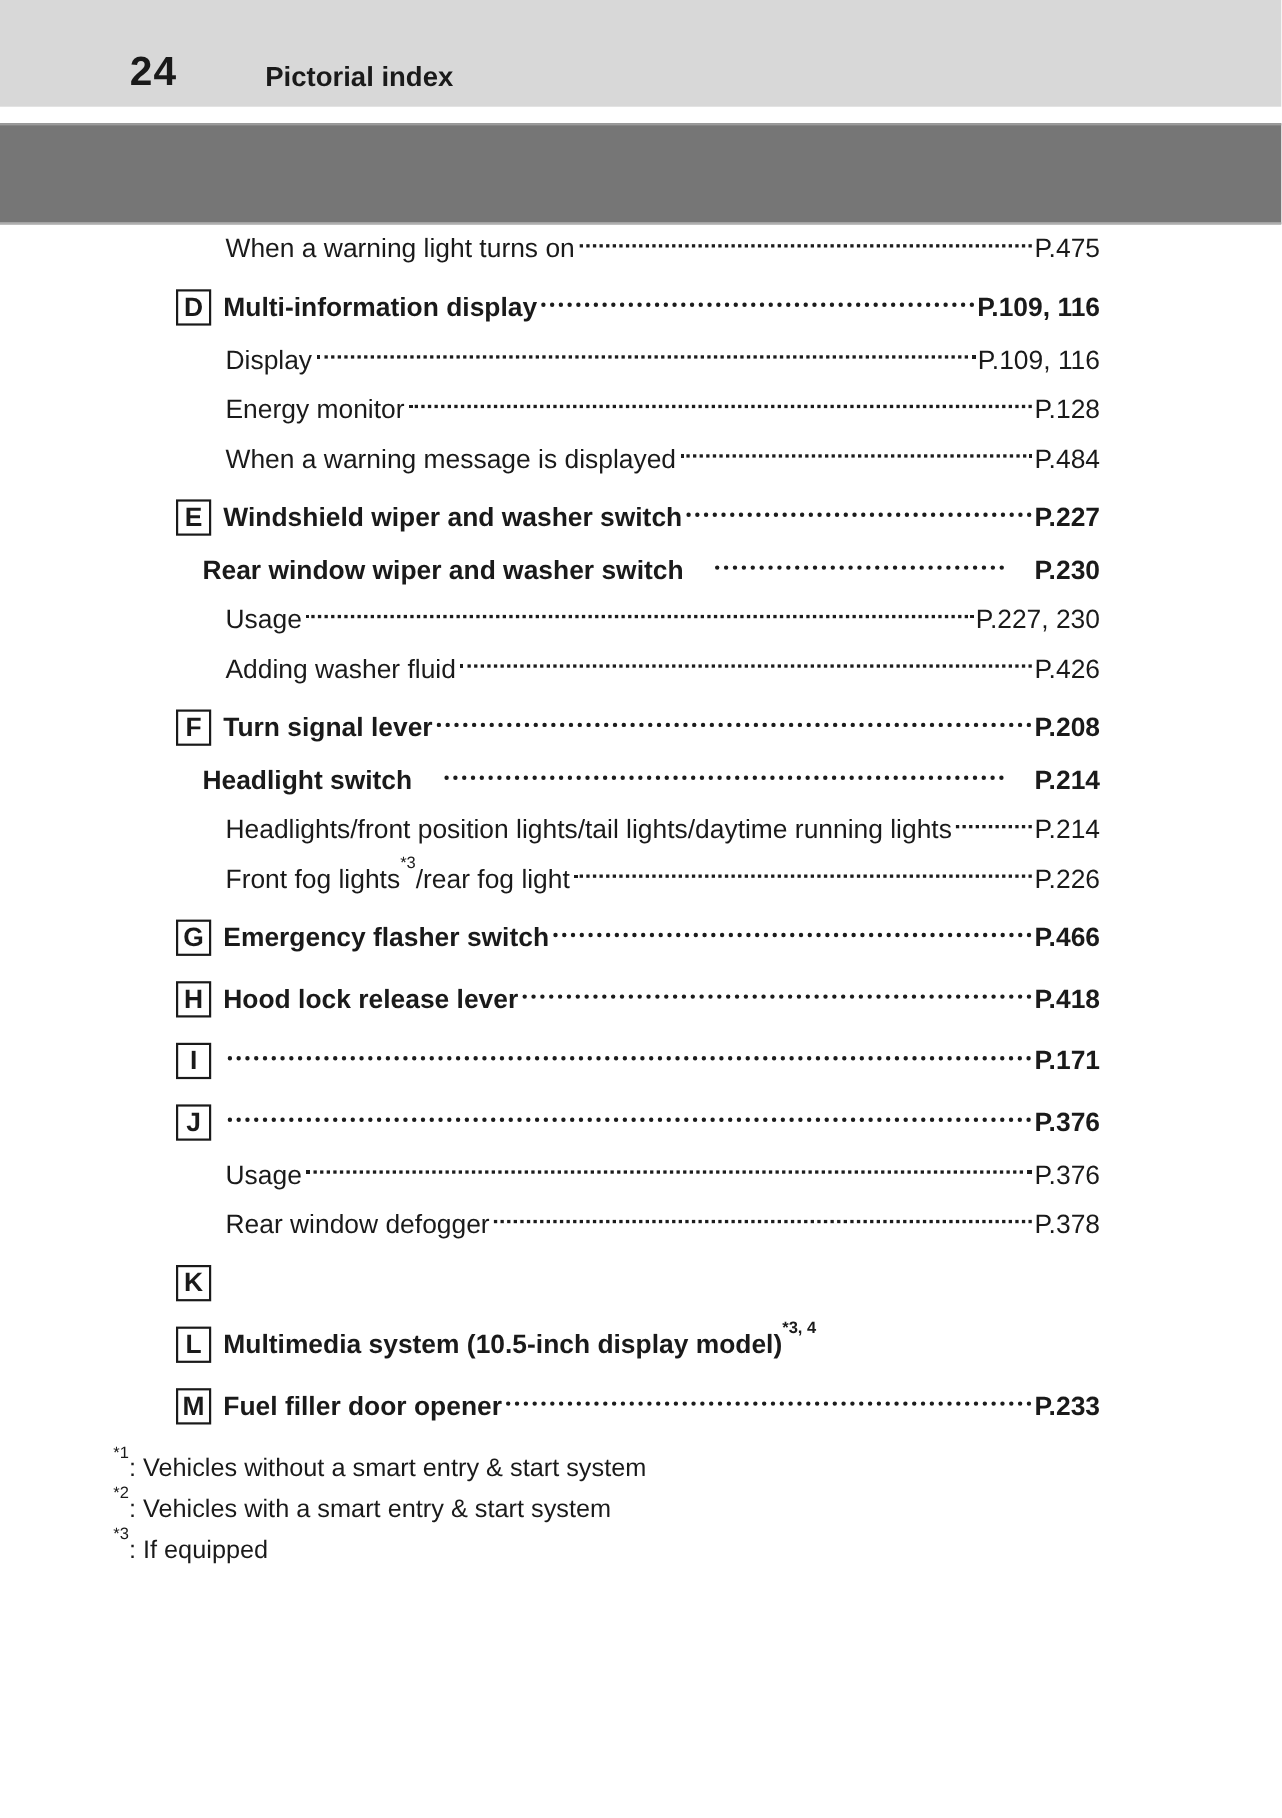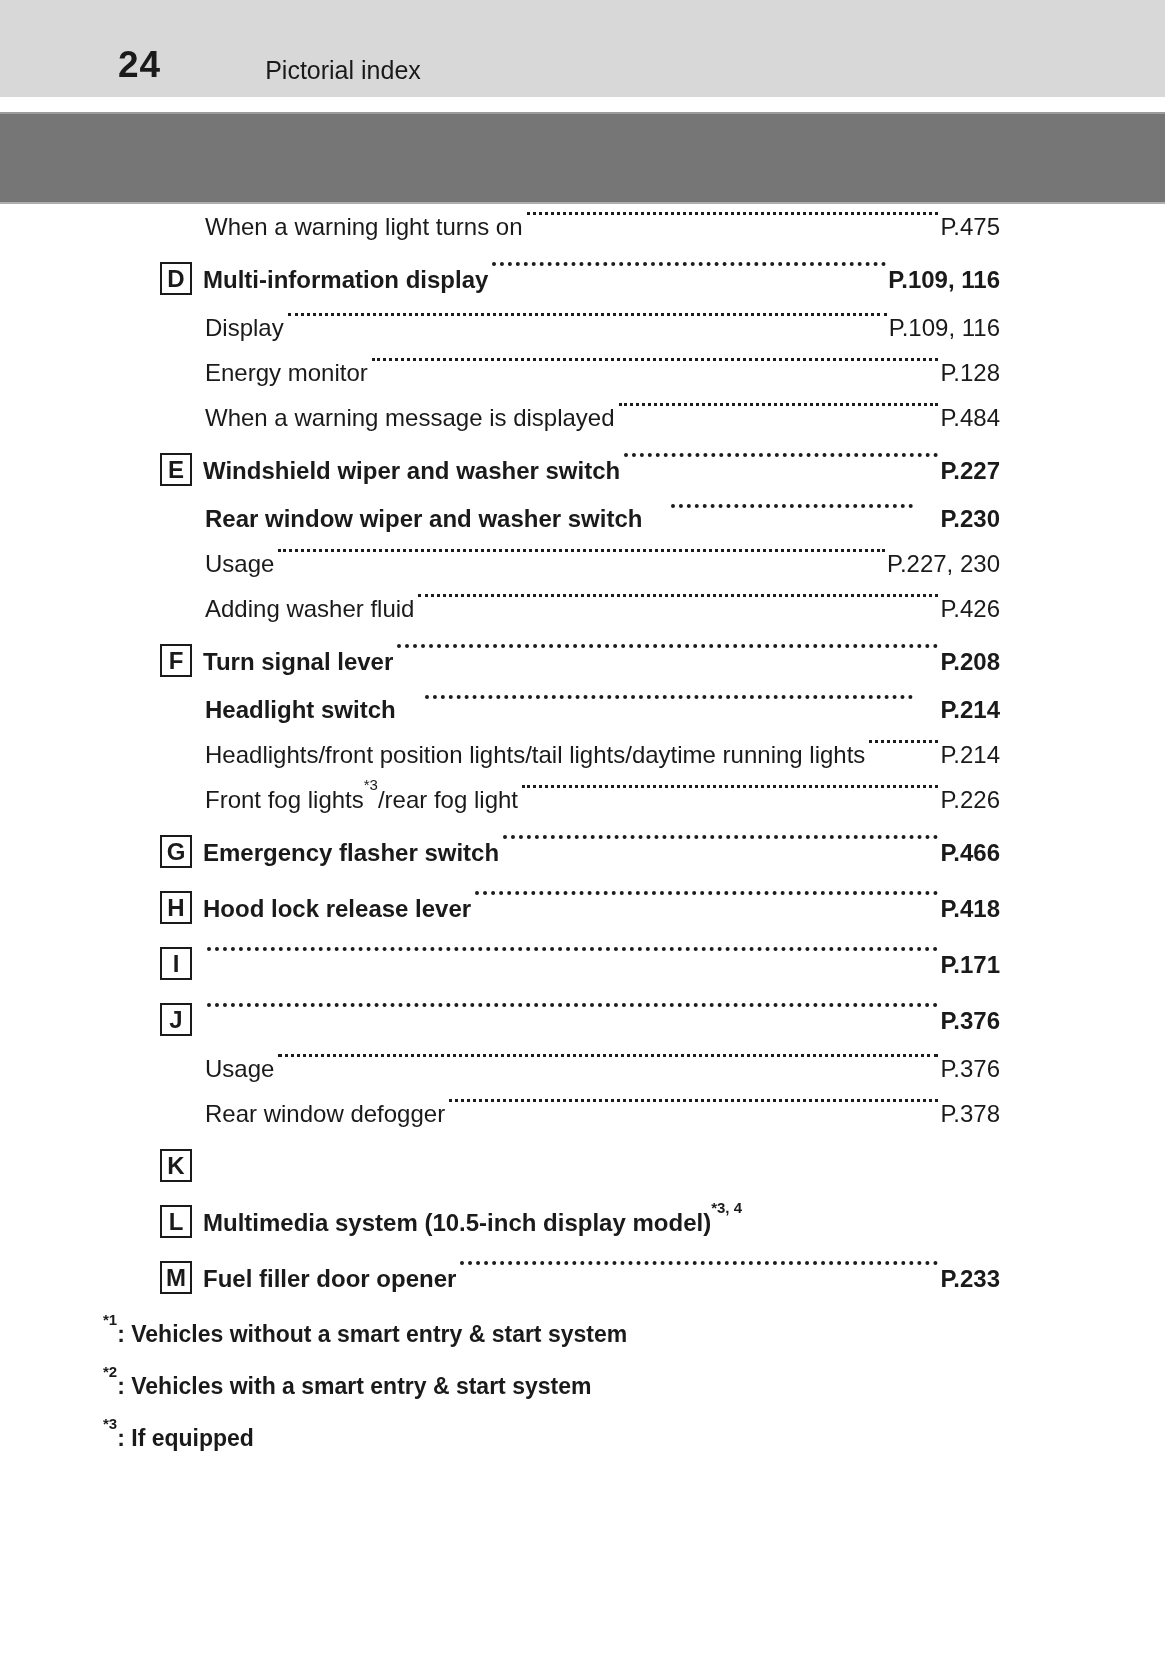--- a/index.html
+++ b/index.html
@@ -10,39 +10,39 @@
   }
   .page { width:1165px; height:1653px; }
 
   
   .header {
     height:97px; background:#d8d8d8;
     display:flex; align-items:flex-end;
     padding:0 0 14px 78px; box-sizing:border-box;
   }
   .page-num { font-size:37px; font-weight:bold; line-height:1; letter-spacing:1px;margin-left:40px; }
-  .header-title { font-size:25px; font-weight:normal; line-height:1; margin-left:104px; }
+  .header-title { font-size:25px; font-weight:bold; line-height:1; margin-left:80px; }
 
   
   .band {
     height:92px; margin-top:15px; background:#767676;
     border-top:2px solid #9b9b9b; border-bottom:2px solid #aeaeae;
     box-sizing:border-box;
   }
 
   
   .content { margin-left:160px; width:840px; }
   .row {
-    display:flex; align-items:flex-start;
+    display:flex; align-items:center;
     height:30px; margin-top:15px; font-size:24px;
   }
   .row .label { white-space:nowrap; line-height:30px; }
   .row.main { height:36px; margin-top:20px; font-weight:bold; }
   .row.main .label { line-height:36px; }
-  .row.main2 { font-weight:bold; margin-left:45px;gap:25px; }
+  .row.main2 { font-weight:bold; margin-left:24px;gap:25px; }
   .row.sub { margin-left:45px; }
   .row.first { margin-top:8px; }
 
   .letterbox {
     flex:none; width:28px; height:29px; margin-right:11px; margin-bottom:2px;
     border:2px solid #1a1a1a; background:#ffffff;
     font-size:24px; font-weight:bold; text-align:center; line-height:30px;
   }
 
   .leader {
@@ -56,21 +56,21 @@
   .row .page-ref { line-height:30px; }
   .row.main .page-ref { line-height:36px; }
 
   sup.mark {
     font-size:15px; font-weight:inherit;
     position:relative; top:-9px; line-height:0;
   }
 
   
   .footnotes { margin:22px 0 0 103px; }
-  .fnote { font-size:23px; height:30px; line-height:30px; margin-top:22px; white-space:nowrap;font-weight:bold; }
+  .fnote { font-size:23px; height:30px; line-height:30px; margin-top:7px; white-space:nowrap; }
   .fnote .fn-marker { font-size:15px; position:relative; top:-8px; line-height:0; }
 </style>
 </head>
 <body>
 
 <div class="page">
 
   <div class="header">
     <span class="page-num">24</span>
     <span class="header-title">Pictorial index</span>

